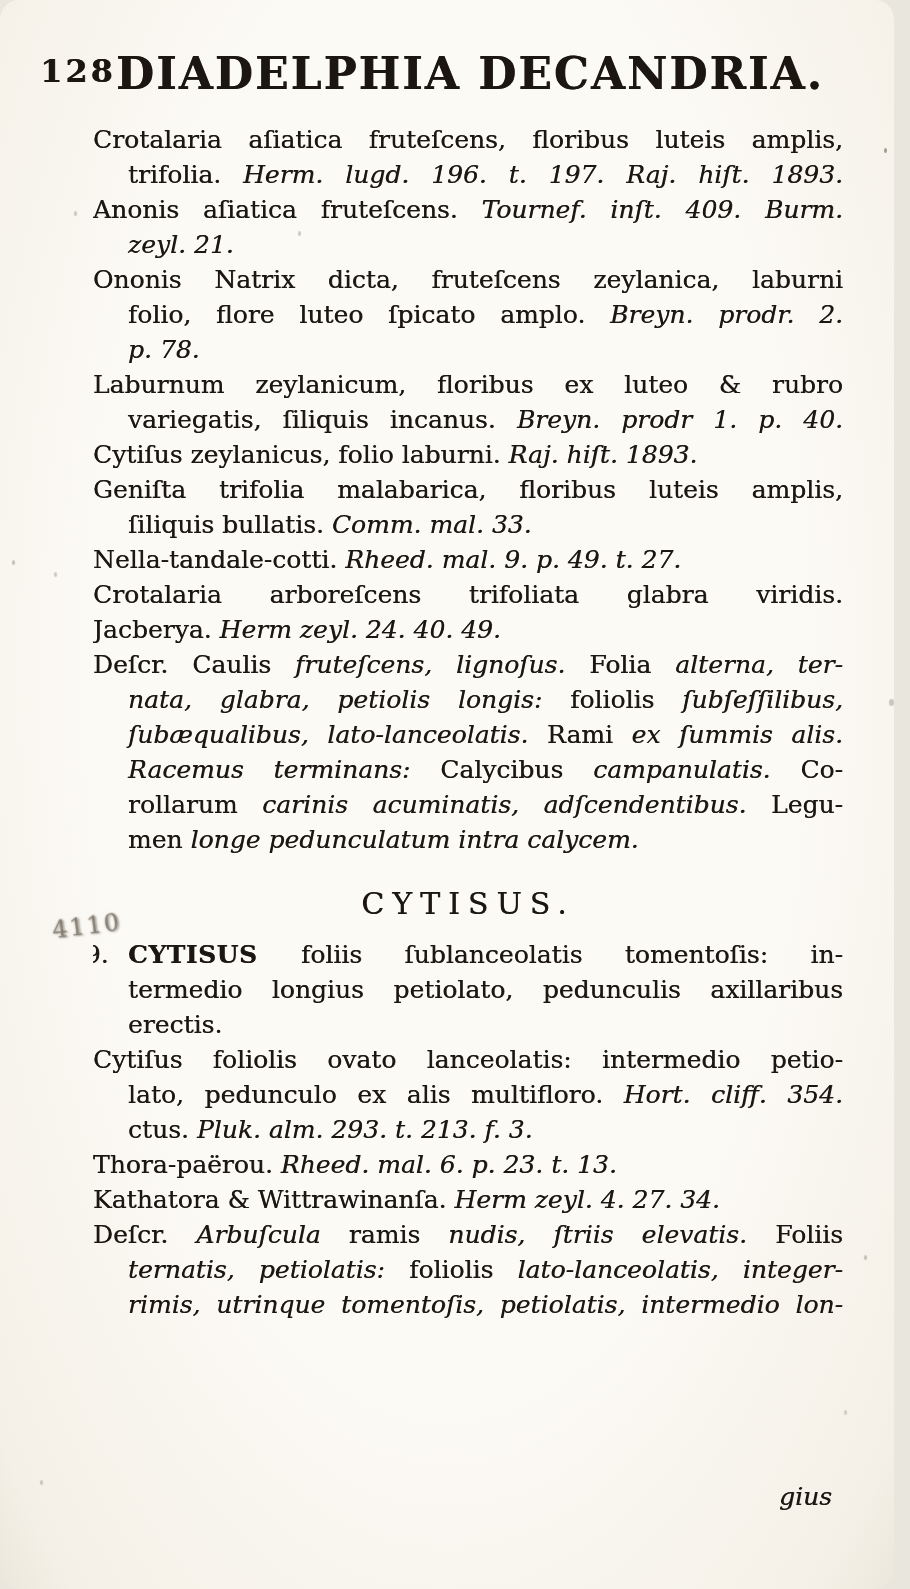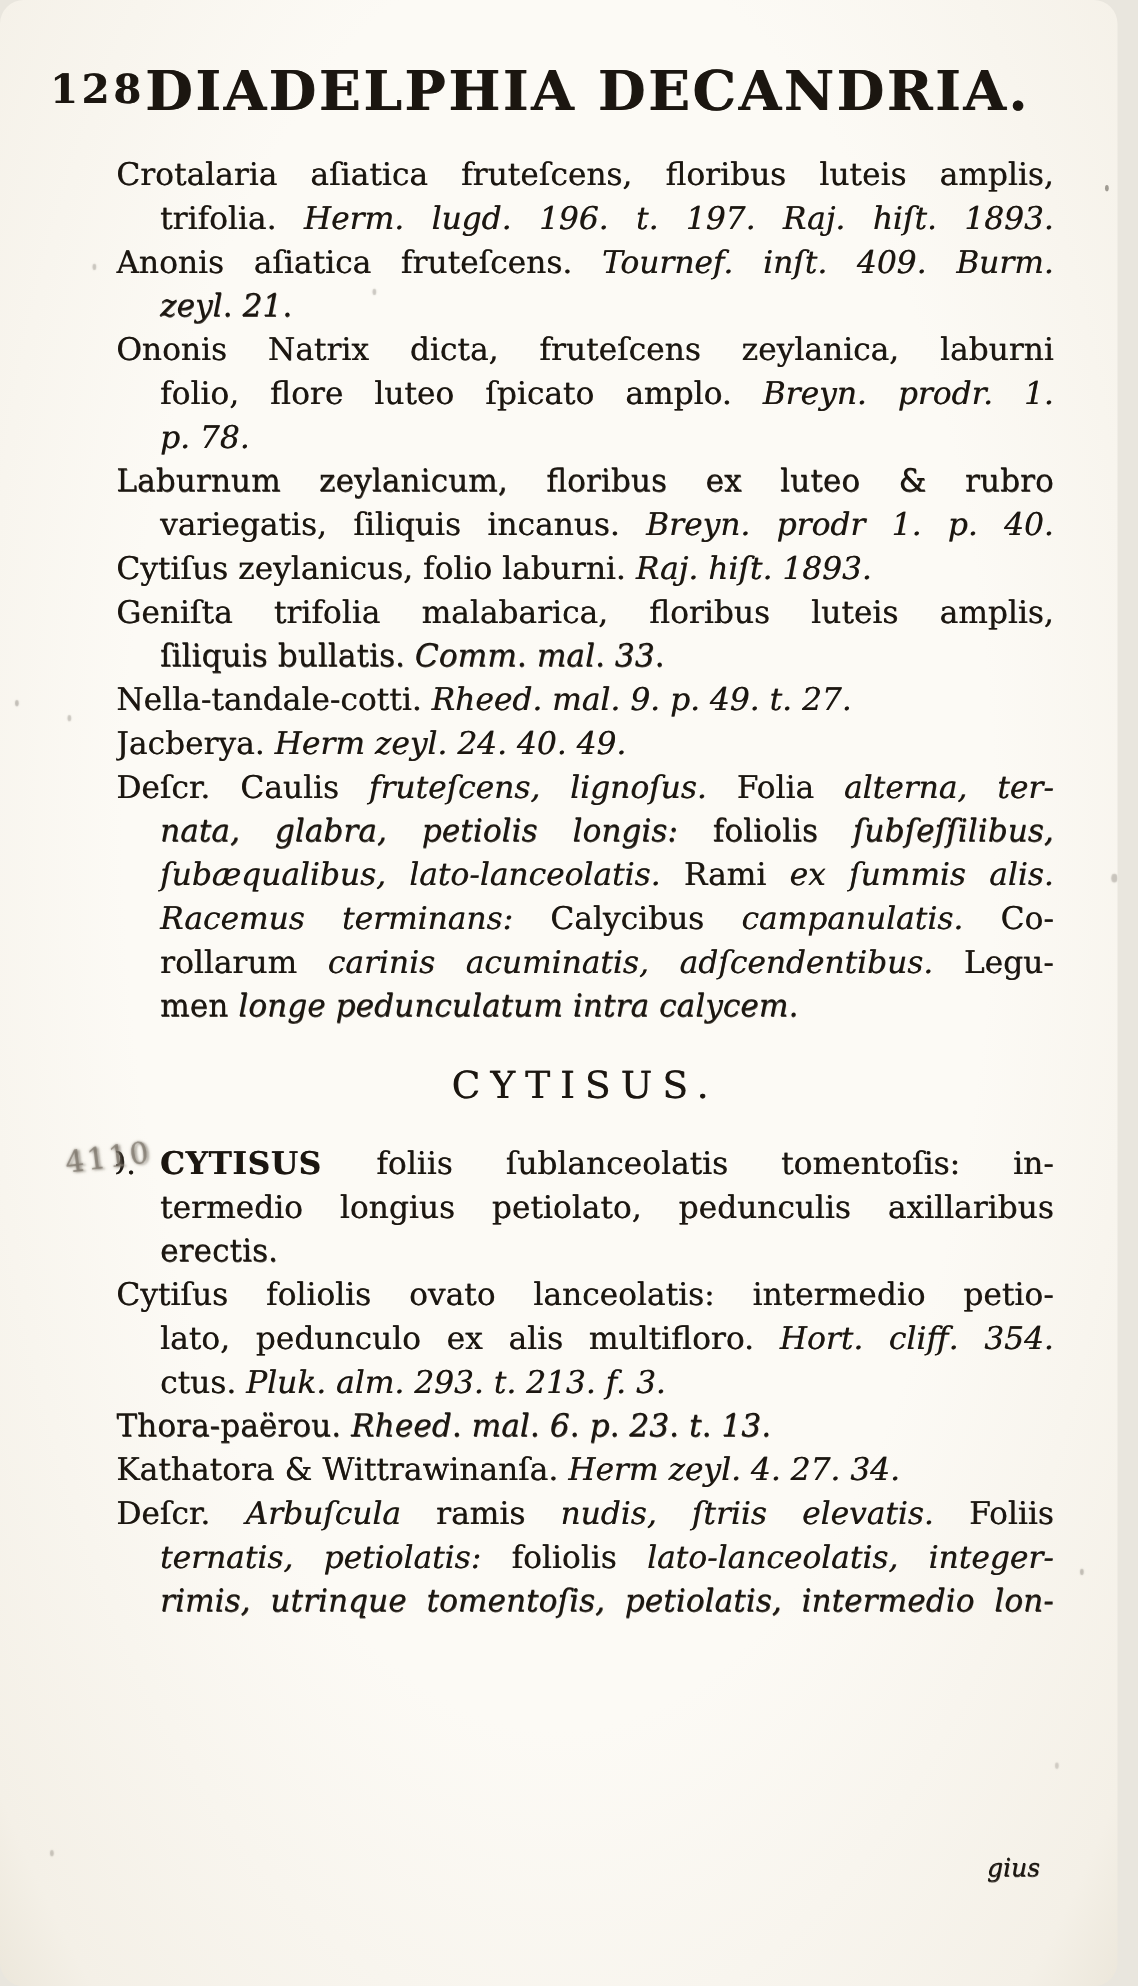--- a/index.html
+++ b/index.html
@@ -27,34 +27,34 @@
   }
   .entry { margin:0; }
   .line { position:relative; height:35px; line-height:35px; overflow:hidden; white-space:normal; }
   .line.ind { padding-left:35px; }
   .line.j { text-align:justify; text-align-last:justify; }
   .i { font-style:italic; }
   .b { font-weight:bold; letter-spacing:0.5px; }
   .marker { position:absolute; left:-30px; top:0; font-style:italic; }
   .marker.num { left:-40px; font-style:normal; }
   .heading {
-    margin-top:26px; margin-bottom:23px; height:42px; line-height:42px;
+    margin-top:26px; margin-bottom:12px; height:42px; line-height:42px;
     text-align:center; font-size:30px; letter-spacing:8px;
     text-shadow:0.4px 0.3px 0 rgba(27,22,16,.85);
   }
   .smudge {
     position:absolute; left:52px; top:912px;
     font-size:24px; color:rgba(120,113,102,.55);
     transform:rotate(-7deg);
     text-shadow:0 0 2px rgba(120,113,102,.8), 2px 1px 2px rgba(120,113,102,.5);
     letter-spacing:2px;
   }
   .catchword {
     position:absolute; right:62px; top:1482px;
-    font-size:20px; font-style:italic;
+    font-size:25px; font-style:italic;
     text-shadow:0.35px 0.25px 0 rgba(27,22,16,.8);
   }
   .speck {
     position:absolute; left:884px; top:148px; width:3px; height:5px;
     border-radius:50%; background:rgba(90,84,74,.55);
     box-shadow:
       -872px 412px 1px 0 rgba(90,84,74,.35),
       -830px 424px 1px 0 rgba(90,84,74,.30),
       6px 552px 1px 1px rgba(90,84,74,.30),
       -20px 1107px 1px 0 rgba(90,84,74,.35),
@@ -74,38 +74,39 @@
       <div class="entry">
         <div class="line j"><span class="r">Crotalaria aſiatica fruteſcens, floribus luteis amplis,</span></div>
         <div class="line j ind"><span class="r">trifolia. </span><span class="i">Herm. lugd. 196. t. 197. Raj. hiſt. 1893.</span></div>
       </div>
       <div class="entry">
         <div class="line j"><span class="r">Anonis aſiatica fruteſcens. </span><span class="i">Tournef. inſt. 409. Burm.</span></div>
         <div class="line ind"><span class="i">zeyl. 21.</span></div>
       </div>
       <div class="entry">
         <div class="line j"><span class="r">Ononis Natrix dicta, fruteſcens zeylanica, laburni</span></div>
-        <div class="line j ind"><span class="r">folio, flore luteo ſpicato amplo. </span><span class="i">Breyn. prodr. 1.</span></div>
+        <div class="line j ind"><span class="r">folio, flore luteo ſpicato amplo. </span><span class="i">Breyn. prodr. 2.</span></div>
         <div class="line ind"><span class="i">p. 78.</span></div>
       </div>
       <div class="entry">
         <div class="line j"><span class="r">Laburnum zeylanicum, floribus ex luteo &amp; rubro</span></div>
         <div class="line j ind"><span class="r">variegatis, ſiliquis incanus. </span><span class="i">Breyn. prodr 1. p. 40.</span></div>
       </div>
       <div class="entry">
         <div class="line"><span class="r">Cytiſus zeylanicus, folio laburni. </span><span class="i">Raj. hiſt. 1893.</span></div>
       </div>
       <div class="entry">
         <div class="line j"><span class="r">Geniſta trifolia malabarica, floribus luteis amplis,</span></div>
         <div class="line ind"><span class="r">ſiliquis bullatis. </span><span class="i">Comm. mal. 33.</span></div>
       </div>
       <div class="entry">
         <div class="line"><span class="r">Nella-tandale-cotti. </span><span class="i">Rheed. mal. 9. p. 49. t. 27.</span></div>
       </div>
       <div class="entry">
+        <div class="line j"><span class="r">Crotalaria arboreſcens trifoliata glabra viridis.</span></div>
       </div>
       <div class="entry">
         <div class="line"><span class="r">Jacberya. </span><span class="i">Herm zeyl. 24. 40. 49.</span></div>
       </div>
       <div class="entry">
         <div class="line j"><span class="r">Deſcr. Caulis </span><span class="i">fruteſcens, lignoſus. </span><span class="r">Folia </span><span class="i">alterna, ter-</span></div>
         <div class="line j ind"><span class="i">nata, glabra, petiolis longis: </span><span class="r">foliolis </span><span class="i">ſubſeſſilibus,</span></div>
         <div class="line j ind"><span class="i">ſubæqualibus, lato-lanceolatis. </span><span class="r">Rami </span><span class="i">ex ſummis alis.</span></div>
         <div class="line j ind"><span class="i">Racemus terminans: </span><span class="r">Calycibus </span><span class="i">campanulatis. </span><span class="r">Co-</span></div>
         <div class="line j ind"><span class="r">rollarum </span><span class="i">carinis acuminatis, adſcendentibus. </span><span class="r">Legu-</span></div>

